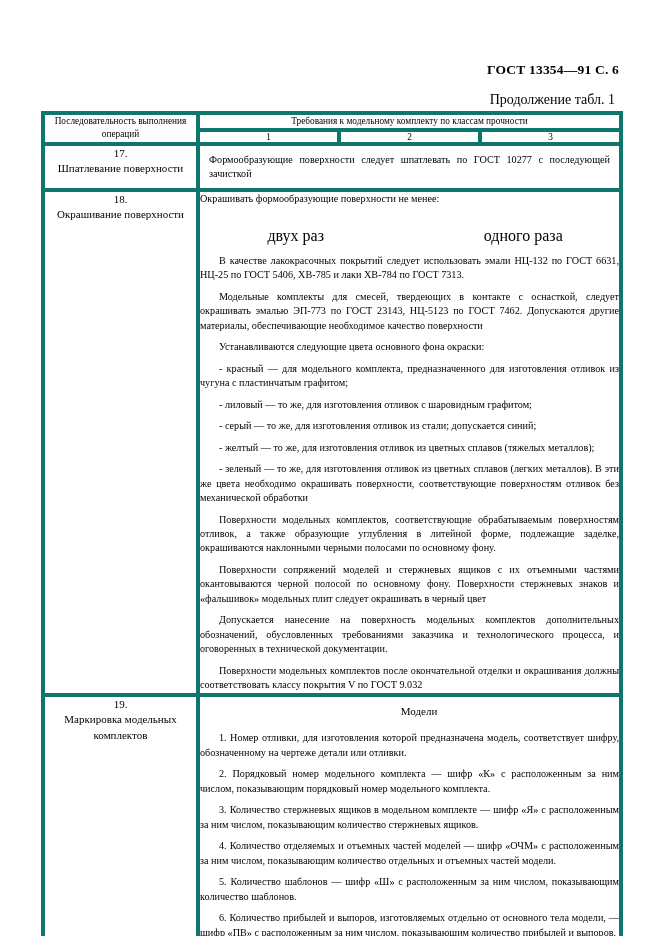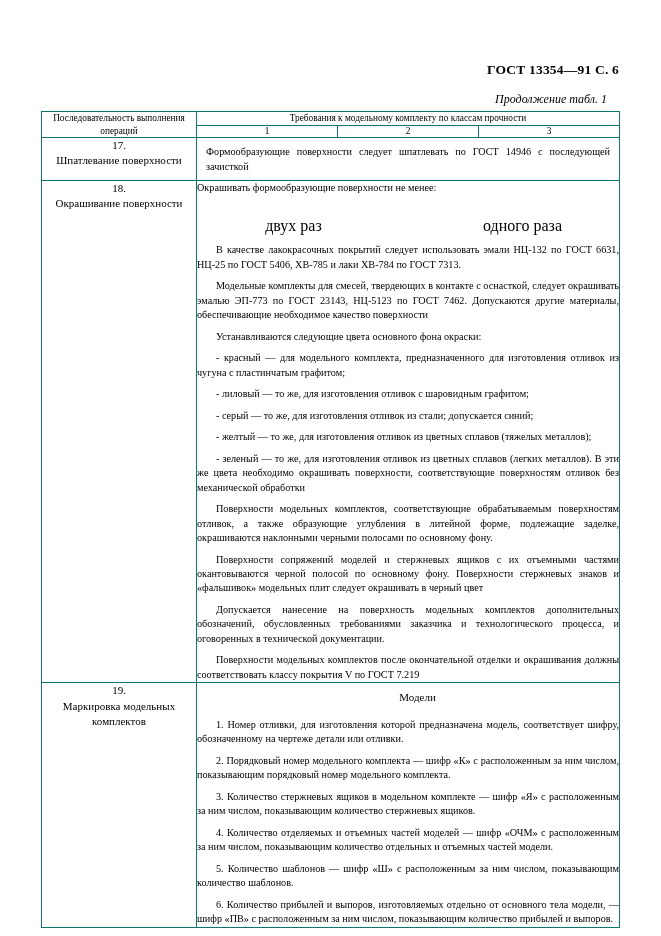--- a/index.html
+++ b/index.html
@@ -26,35 +26,34 @@
     top: 62px;
     right: 42px;
     font-size: 13.5px;
     font-weight: bold;
     letter-spacing: 0.2px;
     white-space: nowrap;
   }
   .continuation {
     position: absolute;
     top: 92px;
-    right: 54px;
-    font-size: 12px;
-    font-style: italic;
+    right: 46px;
+    font-size: 14px;
     white-space: nowrap;
   }
   table.doc {
     position: absolute;
     top: 111px;
     left: 41px;
     width: 578px;
     border-collapse: collapse;
     table-layout: fixed;
   }
   table.doc td, table.doc th {
-    border: 1px solid #0f766e;
+    border: 4px solid #0f766e;
     vertical-align: top;
     padding: 0;
     font-weight: normal;
   }
   .hdr-cell {
     text-align: center;
     font-size: 9.3px;
     line-height: 1.35;
     padding: 6px 4px 6px 4px;
     vertical-align: middle;
@@ -158,21 +157,21 @@
         <td class="hdr-num">3</td>
       </tr>
 
       <tr>
         <td class="opcol">
           <span class="opname">17.</span>
           <span class="opname">Шпатлевание поверхности</span>
         </td>
         <td class="cellbody" colspan="3" style="padding:0;">
           <div style="padding:7px 9px 6px 9px;">
-            <p class="noindent" style="text-indent:19px; margin:0;">Формообразующие поверхности следует шпатлевать по ГОСТ 14946 с последующей зачисткой</p>
+            <p class="noindent" style="text-indent:19px; margin:0;">Формообразующие поверхности следует шпатлевать по ГОСТ 10277 с последующей зачисткой</p>
           </div>
         </td>
       </tr>
 
       <tr>
         <td class="opcol">
           <span class="opname">18.</span>
           <span class="opname">Окрашивание поверхности</span>
         </td>
         <td class="cellbody" colspan="3">
@@ -185,21 +184,21 @@
           <p>Модельные комплекты для смесей, твердеющих в контакте с оснасткой, следует окрашивать эмалью ЭП-773 по ГОСТ 23143, НЦ-5123 по ГОСТ 7462. Допускаются другие материалы, обеспечивающие необходимое качество поверхности</p>
           <p>Устанавливаются следующие цвета основного фона окраски:</p>
           <p>- красный — для модельного комплекта, предназначенного для изготовления отливок из чугуна с пластинчатым графитом;</p>
           <p>- лиловый — то же, для изготовления отливок с шаровидным графитом;</p>
           <p>- серый — то же, для изготовления отливок из стали; допускается синий;</p>
           <p>- желтый — то же, для изготовления отливок из цветных сплавов (тяжелых металлов);</p>
           <p>- зеленый — то же, для изготовления отливок из цветных сплавов (легких металлов). В эти же цвета необходимо окрашивать поверхности, соответствующие поверхностям отливок без механической обработки</p>
           <p>Поверхности модельных комплектов, соответствующие обрабатываемым поверхностям отливок, а также образующие углубления в литейной форме, подлежащие заделке, окрашиваются наклонными черными полосами по основному фону.</p>
           <p>Поверхности сопряжений моделей и стержневых ящиков с их отъемными частями окантовываются черной полосой по основному фону. Поверхности стержневых знаков и «фальшивок» модельных плит следует окрашивать в черный цвет</p>
           <p>Допускается нанесение на поверхность модельных комплектов дополнительных обозначений, обусловленных требованиями заказчика и технологического процесса, и оговоренных в технической документации.</p>
-          <p>Поверхности модельных комплектов после окончательной отделки и окрашивания должны соответствовать классу покрытия V по ГОСТ 7.219</p>
+          <p>Поверхности модельных комплектов после окончательной отделки и окрашивания должны соответствовать классу покрытия V по ГОСТ 9.032</p>
         </td>
       </tr>
 
       <tr>
         <td class="opcol">
           <span class="opname">19.</span>
           <span class="opname">Маркировка модельных комплектов</span>
         </td>
         <td class="cellbody" colspan="3">
           <p class="models-title">Модели</p>

